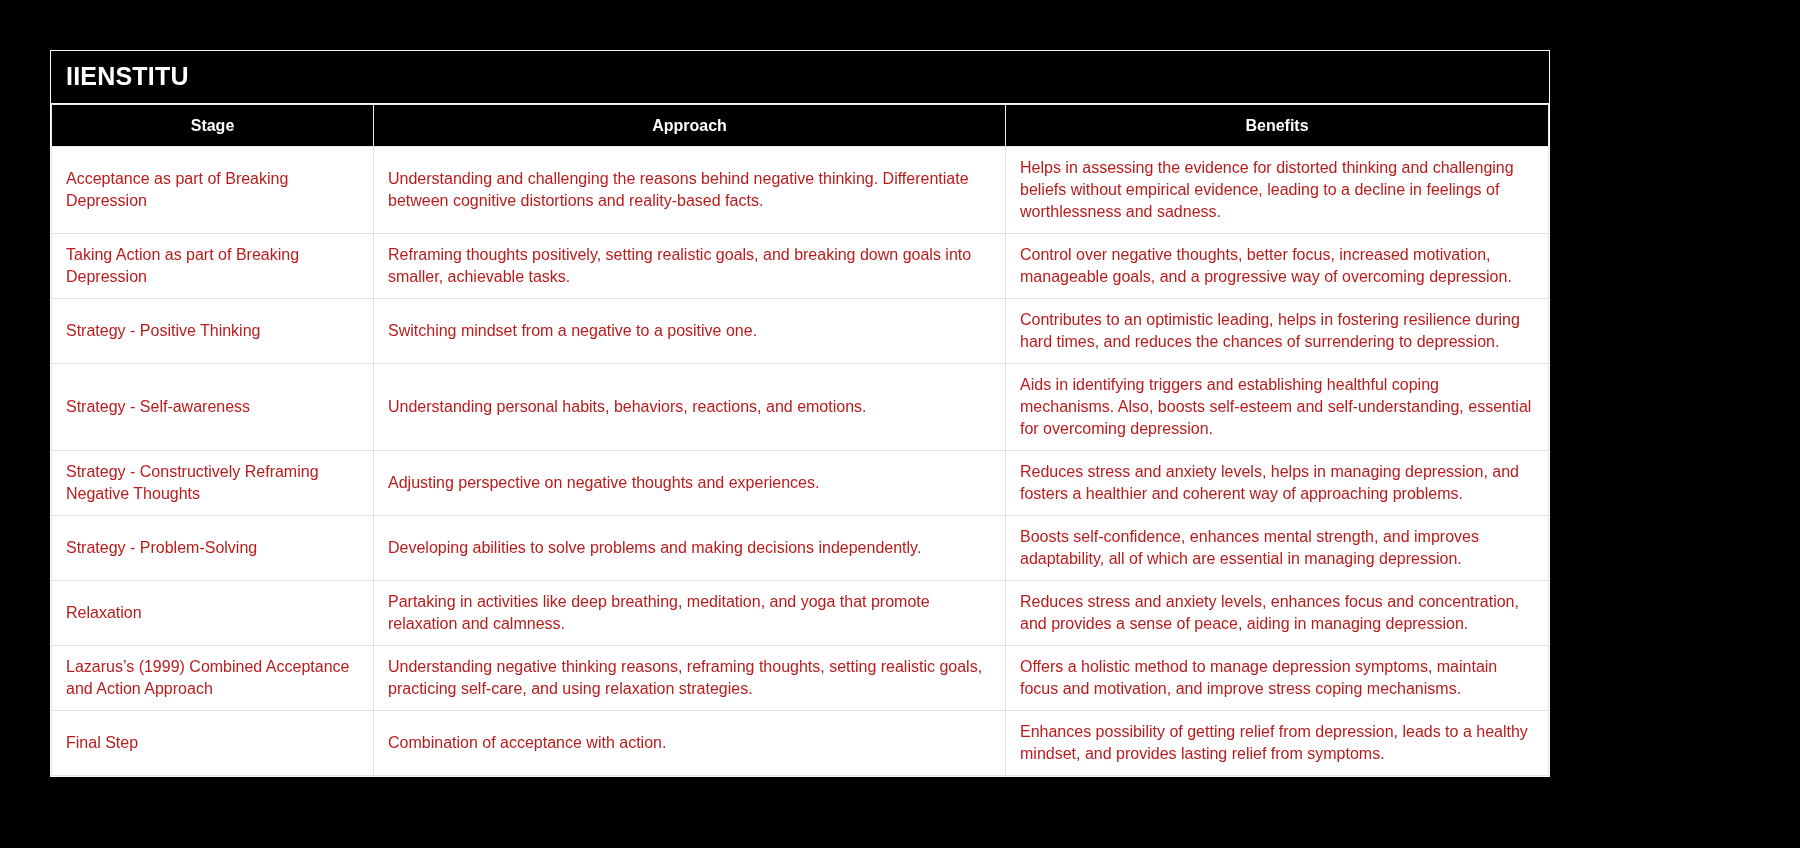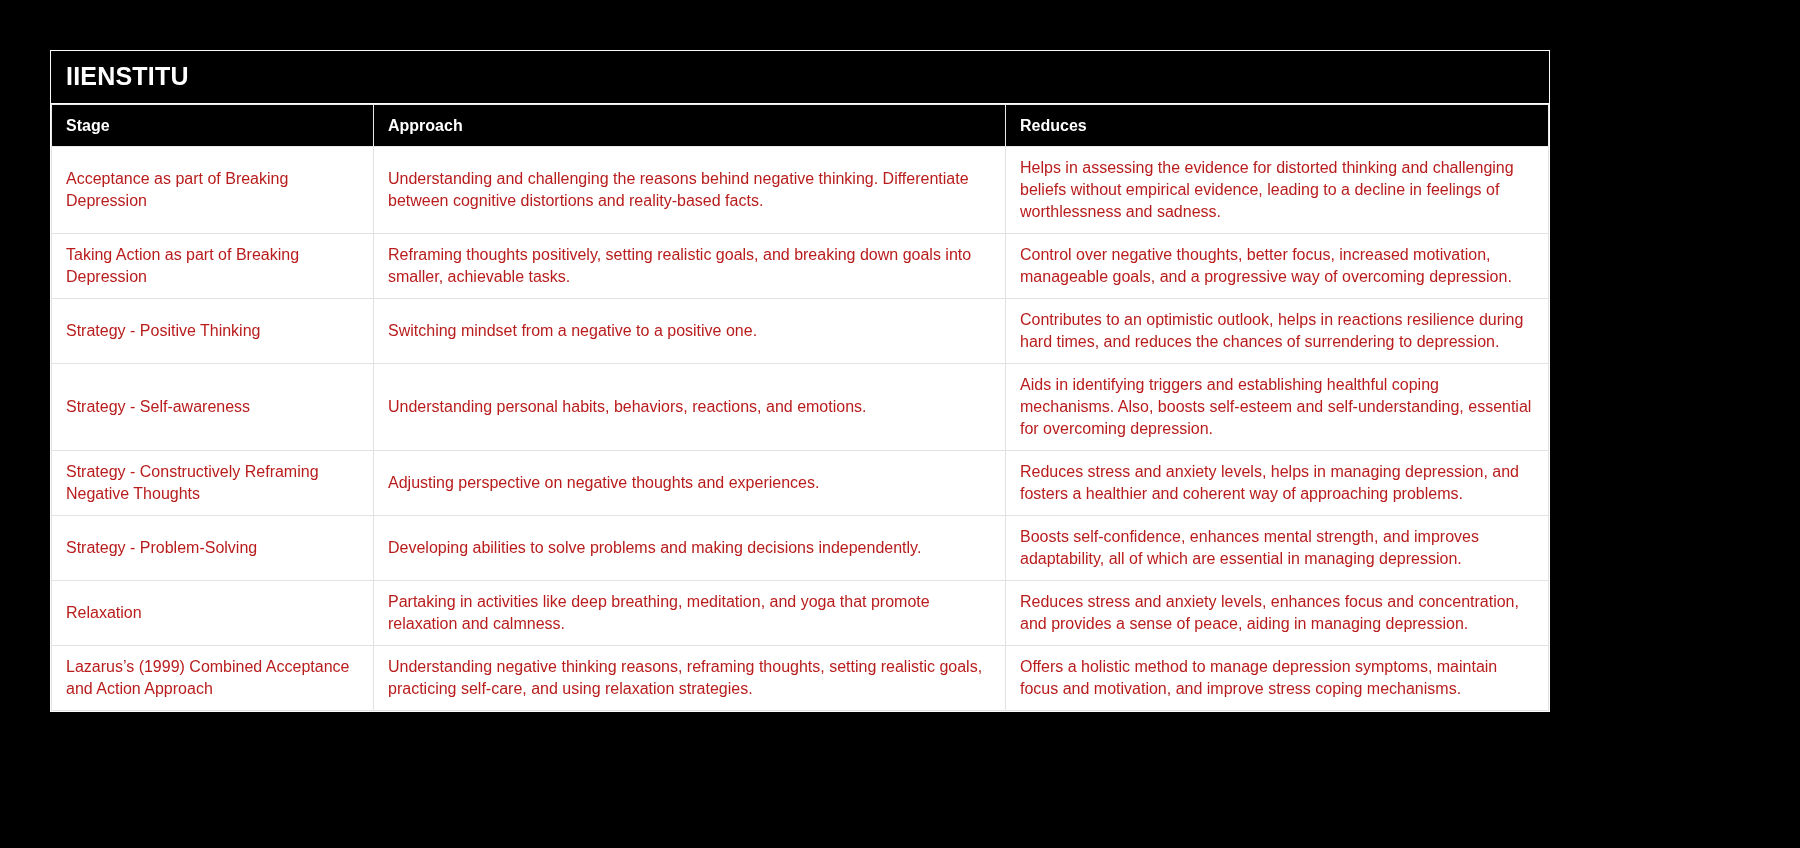--- a/index.html
+++ b/index.html
@@ -31,21 +31,21 @@
     table-layout: fixed;
   }
   col.c-stage   { width: 322px; }
   col.c-approach{ width: 632px; }
   col.c-benefits{ width: auto;  }
   thead th {
     background: #000000;
     color: #ffffff;
     font-size: 16px;
     font-weight: bold;
-    text-align: left;
+    text-align: center;
     height: 42px;
     padding: 9px 14px;
     border: 1px solid #e9e9e9;
     vertical-align: middle;
   }
   tbody td {
     background: #ffffff;
     color: #b91c1c;
     font-size: 16px;
     line-height: 22px;
@@ -63,38 +63,38 @@
   <table class="strategies">
     <colgroup>
       <col class="c-stage">
         <col class="c-approach">
         <col class="c-benefits">
     </colgroup>
     <thead>
       <tr>
         <th>Stage</th>
         <th>Approach</th>
-        <th>Reduces</th>
+        <th>Benefits</th>
       </tr>
     </thead>
     <tbody>
       <tr>
         <td>Acceptance as part of Breaking Depression</td>
         <td>Understanding and challenging the reasons behind negative thinking. Differentiate between cognitive distortions and reality-based facts.</td>
         <td>Helps in assessing the evidence for distorted thinking and challenging beliefs without empirical evidence, leading to a decline in feelings of worthlessness and sadness.</td>
       </tr>
       <tr>
         <td>Taking Action as part of Breaking Depression</td>
         <td>Reframing thoughts positively, setting realistic goals, and breaking down goals into smaller, achievable tasks.</td>
         <td>Control over negative thoughts, better focus, increased motivation, manageable goals, and a progressive way of overcoming depression.</td>
       </tr>
       <tr>
         <td>Strategy - Positive Thinking</td>
         <td>Switching mindset from a negative to a positive one.</td>
-        <td>Contributes to an optimistic outlook, helps in reactions resilience during hard times, and reduces the chances of surrendering to depression.</td>
+        <td>Contributes to an optimistic leading, helps in fostering resilience during hard times, and reduces the chances of surrendering to depression.</td>
       </tr>
       <tr>
         <td>Strategy - Self-awareness</td>
         <td>Understanding personal habits, behaviors, reactions, and emotions.</td>
         <td>Aids in identifying triggers and establishing healthful coping mechanisms. Also, boosts self-esteem and self-understanding, essential for overcoming depression.</td>
       </tr>
       <tr>
         <td>Strategy - Constructively Reframing Negative Thoughts</td>
         <td>Adjusting perspective on negative thoughts and experiences.</td>
         <td>Reduces stress and anxiety levels, helps in managing depression, and fosters a healthier and coherent way of approaching problems.</td>
@@ -107,15 +107,20 @@
       <tr>
         <td>Relaxation</td>
         <td>Partaking in activities like deep breathing, meditation, and yoga that promote relaxation and calmness.</td>
         <td>Reduces stress and anxiety levels, enhances focus and concentration, and provides a sense of peace, aiding in managing depression.</td>
       </tr>
       <tr>
         <td>Lazarus’s (1999) Combined Acceptance and Action Approach</td>
         <td>Understanding negative thinking reasons, reframing thoughts, setting realistic goals, practicing self-care, and using relaxation strategies.</td>
         <td>Offers a holistic method to manage depression symptoms, maintain focus and motivation, and improve stress coping mechanisms.</td>
       </tr>
+      <tr>
+        <td>Final Step</td>
+        <td>Combination of acceptance with action.</td>
+        <td>Enhances possibility of getting relief from depression, leads to a healthy mindset, and provides lasting relief from symptoms.</td>
+      </tr>
     </tbody>
   </table>
 </div>
 
 </body></html>

